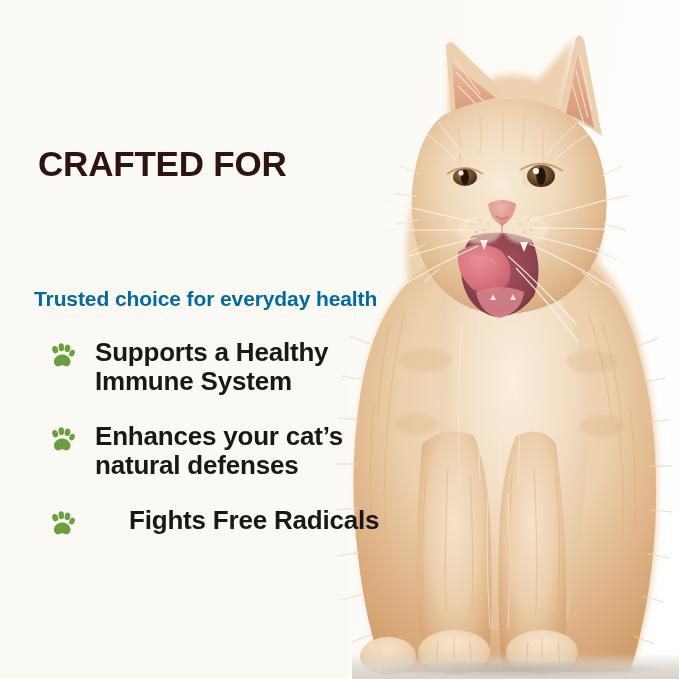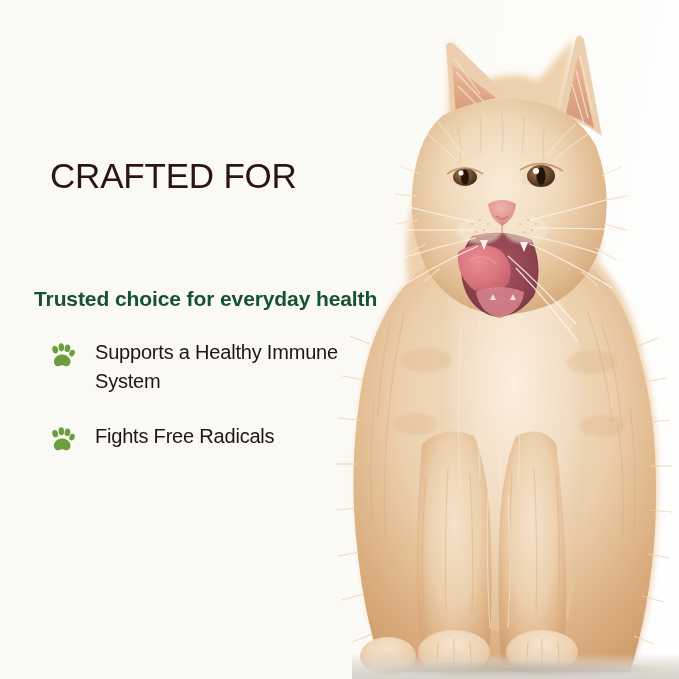--- a/index.html
+++ b/index.html
@@ -58,73 +58,73 @@
     top: 0;
     width: 360px;
     height: 679px;
   }
 
   .headline {
     position: absolute;
     top: 140px;
     left: 0;
     width: 350px;
-    margin: 16px;
+    margin: 4px;
     font-size: 35px;
     line-height: 40px;
-    font-weight: 400;
+    font-weight: 700;
     letter-spacing: -0.2px;
     color: #2d1410;
     text-transform: uppercase;
   }
   .headline .hl-line { display: block; white-space: nowrap; }
 
   .subheading {
     position: absolute;
     top: 286px;
     left: 0;
     width: 380px;
     margin: 0;
     font-size: 21px;
     line-height: 26px;
     font-weight: 600;
-    color: #14532d;
+    color: #0369a1;
     letter-spacing: -0.1px;
     white-space: nowrap;
   }
 
   .bullet-list {
     position: absolute;
     top: 338px;
     left: 14px;
     width: 346px;
     list-style: none;
     margin: 0;
     padding: 0;
   }
   .bullet-item {
     position: relative;
     display: flex;
     align-items: flex-start;
     margin-bottom: 26px;
   }
-  .bullet-item:last-child { margin-bottom: 12px; }
+  .bullet-item:last-child { margin-bottom: 12px; gap: 34px; }
 
   .paw-icon {
     flex: 0 0 auto;
     width: 28px;
     height: 28px;
     margin-top: 4px;
     margin-right: 19px;
     display: block;
   }
   .bullet-text {
-    font-size: 20px;
+    font-size: 26px;
     line-height: 29px;
-    font-weight: 400;
+    font-weight: 700;
     color: #1b1714;
     letter-spacing: -0.2px;
     max-width: 280px;
   }
 
   
   .kitten {
     position: absolute;
     left: 330px;
     top: 24px;
@@ -433,20 +433,32 @@
             <ellipse cx="16.5" cy="17.5" rx="6.6" ry="8.6" transform="rotate(-16 16.5 17.5)"></ellipse>
             <ellipse cx="30.5" cy="12.0" rx="6.3" ry="8.9" transform="rotate(-5 30.5 12)"></ellipse>
             <ellipse cx="44.5" cy="14.5" rx="6.3" ry="8.6" transform="rotate(12 44.5 14.5)"></ellipse>
             <ellipse cx="55.0" cy="25.5" rx="6.0" ry="7.8" transform="rotate(26 55 25.5)"></ellipse>
             <path d="M32.5 28.5c8.6 0 17.5 6.2 18.8 14.2 1.3 8.1-5.3 13.8-11.6 12.6-3.1-.6-5.2-2.6-7.2-2.6s-4.1 2-7.2 2.6c-6.3 1.2-12.9-4.5-11.6-12.6 1.3-8 10.2-14.2 18.8-14.2z"></path>
           </g>
         </svg>
         <span class="bullet-text">Supports a Healthy Immune System</span>
       </li>
 
+      <li class="bullet-item">
+        <svg class="paw-icon" viewBox="0 0 64 64" aria-hidden="true">
+          <g fill="#6a9e3f">
+            <ellipse cx="16.5" cy="17.5" rx="6.6" ry="8.6" transform="rotate(-16 16.5 17.5)"></ellipse>
+            <ellipse cx="30.5" cy="12.0" rx="6.3" ry="8.9" transform="rotate(-5 30.5 12)"></ellipse>
+            <ellipse cx="44.5" cy="14.5" rx="6.3" ry="8.6" transform="rotate(12 44.5 14.5)"></ellipse>
+            <ellipse cx="55.0" cy="25.5" rx="6.0" ry="7.8" transform="rotate(26 55 25.5)"></ellipse>
+            <path d="M32.5 28.5c8.6 0 17.5 6.2 18.8 14.2 1.3 8.1-5.3 13.8-11.6 12.6-3.1-.6-5.2-2.6-7.2-2.6s-4.1 2-7.2 2.6c-6.3 1.2-12.9-4.5-11.6-12.6 1.3-8 10.2-14.2 18.8-14.2z"></path>
+          </g>
+        </svg>
+        <span class="bullet-text">Enhances your cat’s natural defenses</span>
+      </li>
 
       <li class="bullet-item">
         <svg class="paw-icon" viewBox="0 0 64 64" aria-hidden="true">
           <g fill="#6a9e3f">
             <ellipse cx="16.5" cy="17.5" rx="6.6" ry="8.6" transform="rotate(-16 16.5 17.5)"></ellipse>
             <ellipse cx="30.5" cy="12.0" rx="6.3" ry="8.9" transform="rotate(-5 30.5 12)"></ellipse>
             <ellipse cx="44.5" cy="14.5" rx="6.3" ry="8.6" transform="rotate(12 44.5 14.5)"></ellipse>
             <ellipse cx="55.0" cy="25.5" rx="6.0" ry="7.8" transform="rotate(26 55 25.5)"></ellipse>
             <path d="M32.5 28.5c8.6 0 17.5 6.2 18.8 14.2 1.3 8.1-5.3 13.8-11.6 12.6-3.1-.6-5.2-2.6-7.2-2.6s-4.1 2-7.2 2.6c-6.3 1.2-12.9-4.5-11.6-12.6 1.3-8 10.2-14.2 18.8-14.2z"></path>
           </g>

